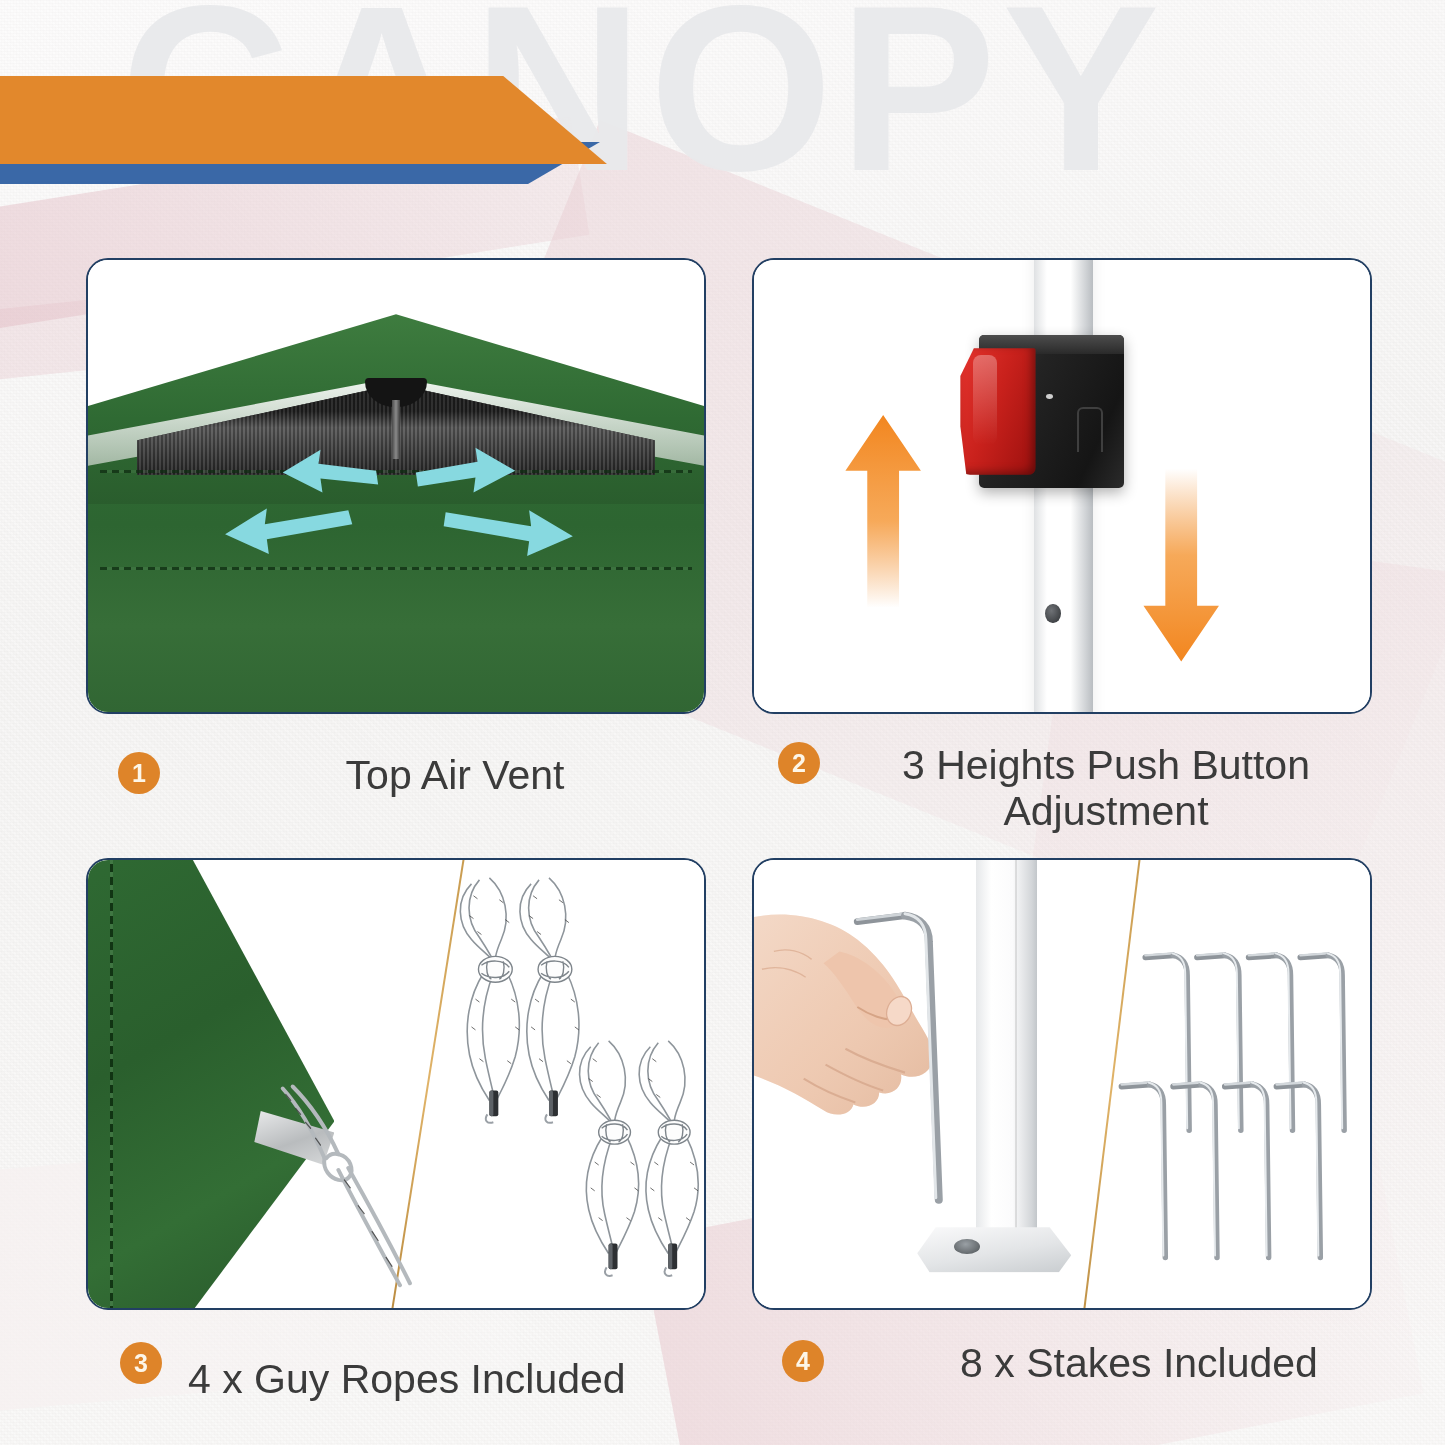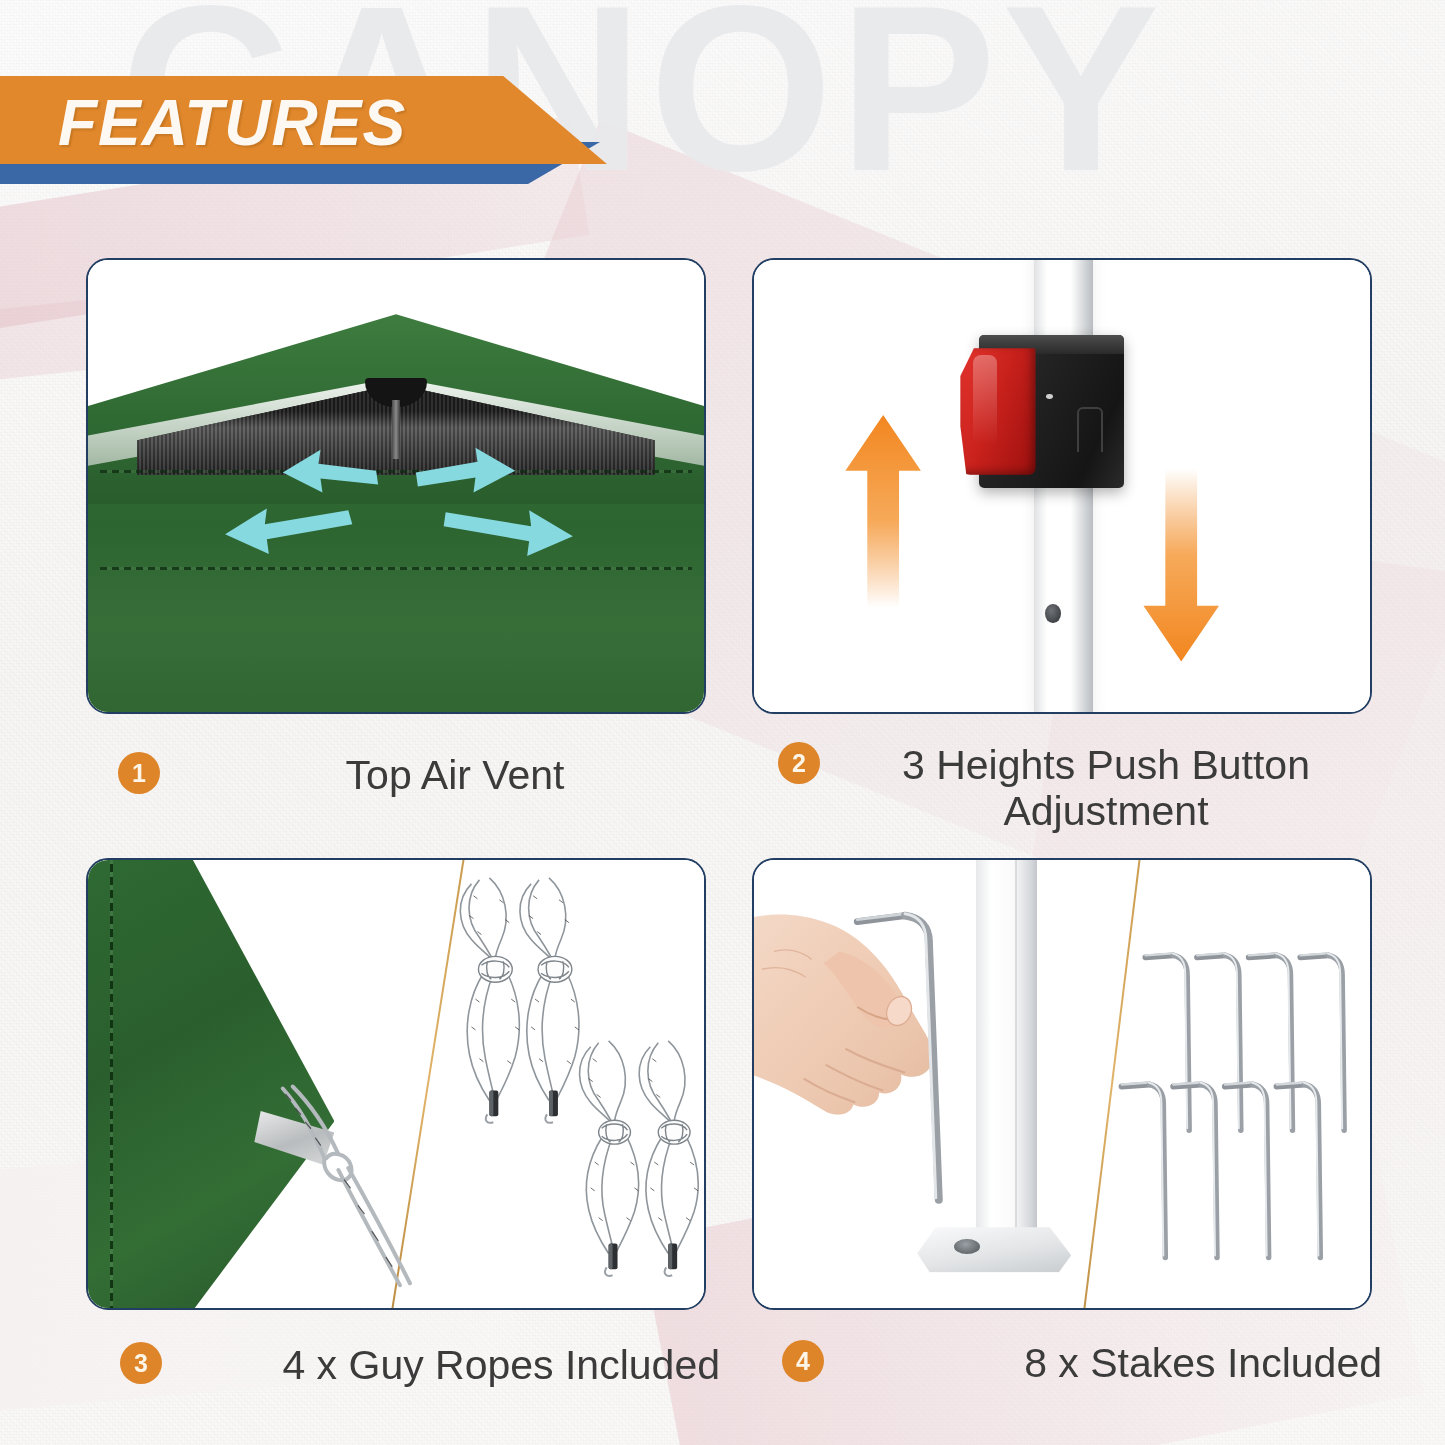--- a/index.html
+++ b/index.html
@@ -159,22 +159,22 @@
     flex: 1 1 auto;
     font-size: 41px;
     font-weight: 400;
     color: #3b3b3b;
     line-height: 1.12;
     text-align: center;
     padding-top: 1px;
   }
   .cap-1 .cap-text { text-align: center; padding-left: 18px; }
   .cap-2 .cap-text { }
-  .cap-3 .cap-text { text-align: right; padding-left: 12px; }
-  .cap-4 .cap-text { text-align: right; padding-left: 58px; }
+  .cap-3 .cap-text { text-align: left; padding-left: 12px; margin-top: 14px; }
+  .cap-4 .cap-text { text-align: center; padding-left: 58px; }
 
   
   .p1-sky { position:absolute; inset:0; background:#ffffff; }
   .p1-body {
     position: absolute;
     left: -12%; top: 39%;
     width: 124%; height: 70%;
     background: linear-gradient(180deg, #2f6b33 0%, #2d6531 28%, #376e38 60%, #2e6231 100%);
     clip-path: polygon(0 26%, 50% 0, 100% 26%, 100% 100%, 0 100%);
   }
@@ -414,21 +414,20 @@
   <div class="bg-band band-c"></div>
   <div class="bg-band band-d"></div>
   <div class="bg-band band-e"></div>
   <div class="bg-band band-f"></div>
   <div class="watermark">CANOPY</div>
 </div>
 
 <div class="banner-wrap">
   <div class="banner-blue"></div>
   <div class="banner-orange"></div>
-  <div class="banner-title">FEATURES</div>
 </div>
 
 <div class="grid">
 
   <div class="cell cell-1">
     <div class="photo">
       <div class="p1-sky"></div>
       <div class="p1-body"></div>
       <div class="p1-roof"></div>
       <div class="p1-roof-edge"></div>

